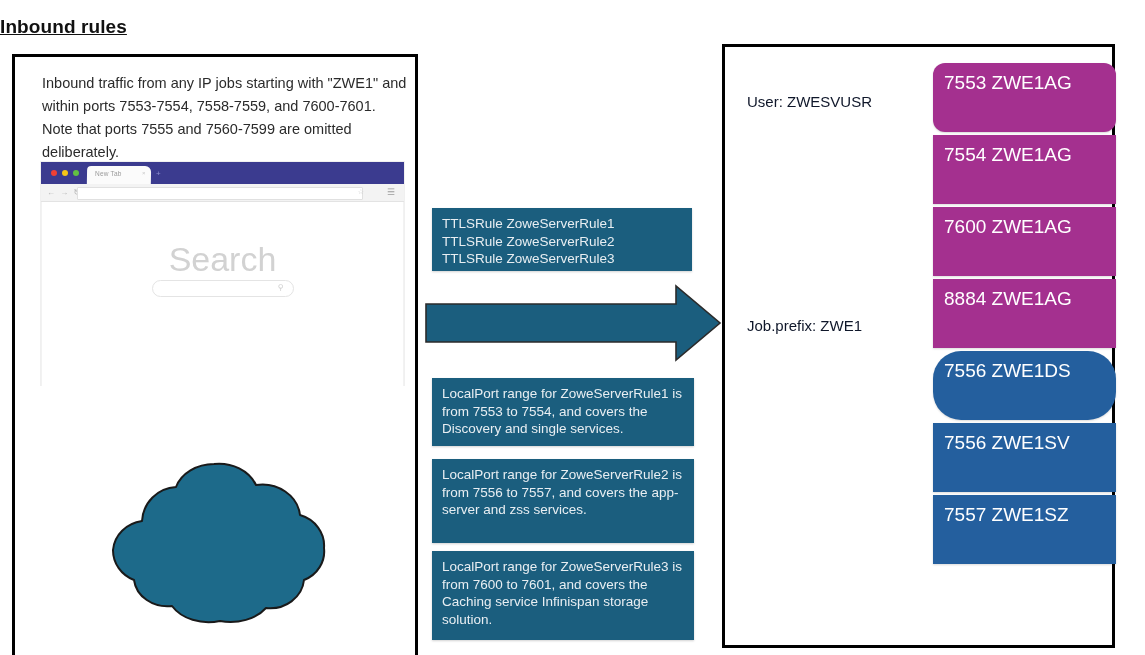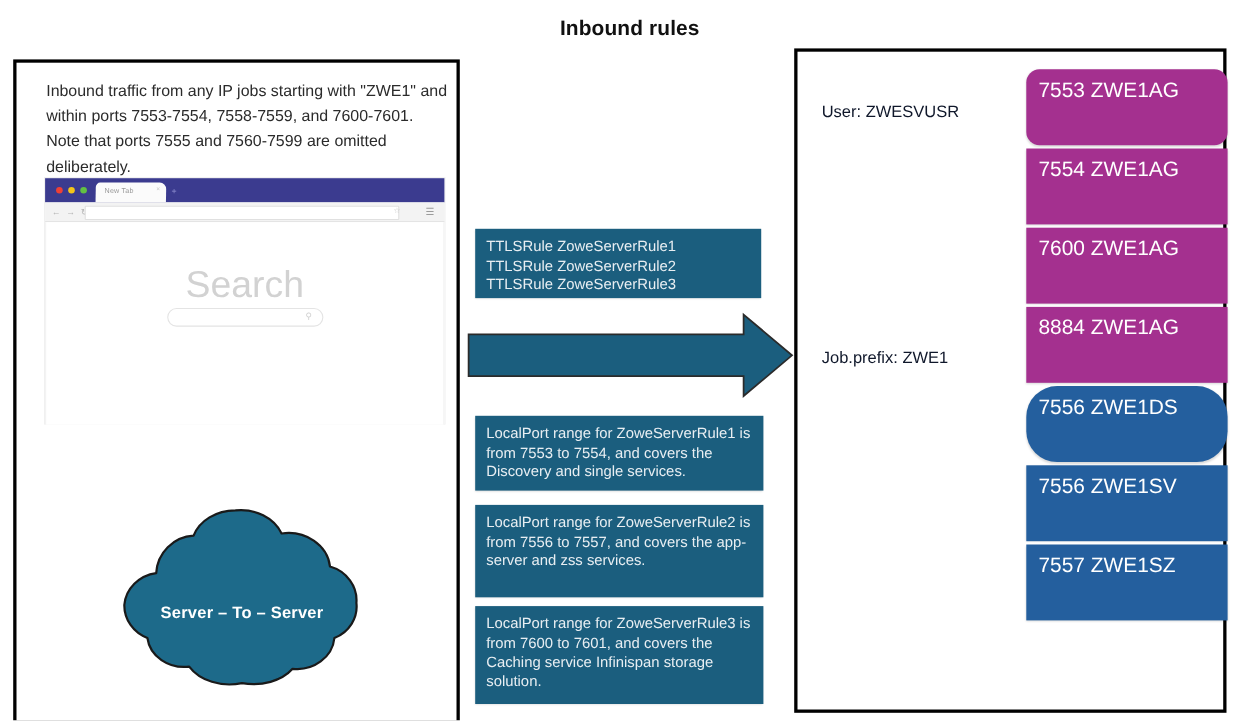--- a/index.html
+++ b/index.html
@@ -18,25 +18,25 @@
     background: #ffffff;
     overflow: hidden;
   }
 
   
   .diagram-title {
     position: absolute;
     left: 0;
     top: 16px;
     width: 1145px;
-    text-align: center;
     font-size: 19px;
     font-weight: bold;
     color: #111111;
     letter-spacing: 0.1px;
+    text-decoration: underline;
   }
 
   
   .panel {
     position: absolute;
     background: #ffffff;
     border: 3px solid #000000;
     box-sizing: border-box;
   }
   .panel-left  { left: 12px;  top: 54px; width: 406px; height: 604px; }
@@ -311,21 +311,20 @@
                  a38,34 0 0 1 44,30
                  a34,32 0 0 1 24,33
                  a33,31 0 0 1 -20,32
                  a34,31 0 0 1 -38,28
                  a42,30 0 0 1 -46,13
                  a42,32 0 0 1 -48,-15
                  a34,30 0 0 1 -38,-26
                  a33,32 0 0 1 -21,-30
                  a34,32 0 0 1 29,-29 z" fill="#1d6a8a" stroke="#1a1a1a" stroke-width="2" stroke-linejoin="round"></path>
       </svg>
-      <div class="cloud-label">Server – To – Server</div>
     </div>
   </div>
 
   <div class="infobox infobox-rules" style="white-space:pre-line;">TTLSRule ZoweServerRule1
 TTLSRule ZoweServerRule2
 TTLSRule ZoweServerRule3</div>
 
   <div class="arrow-wrap">
     <svg width="302" height="80" viewBox="0 0 302 80">
       <polygon points="4,21 254,21 254,3 298,40 254,77 254,59 4,59" fill="#1b5e7e" stroke="#2b2b2b" stroke-width="1.6" stroke-linejoin="miter"></polygon>

